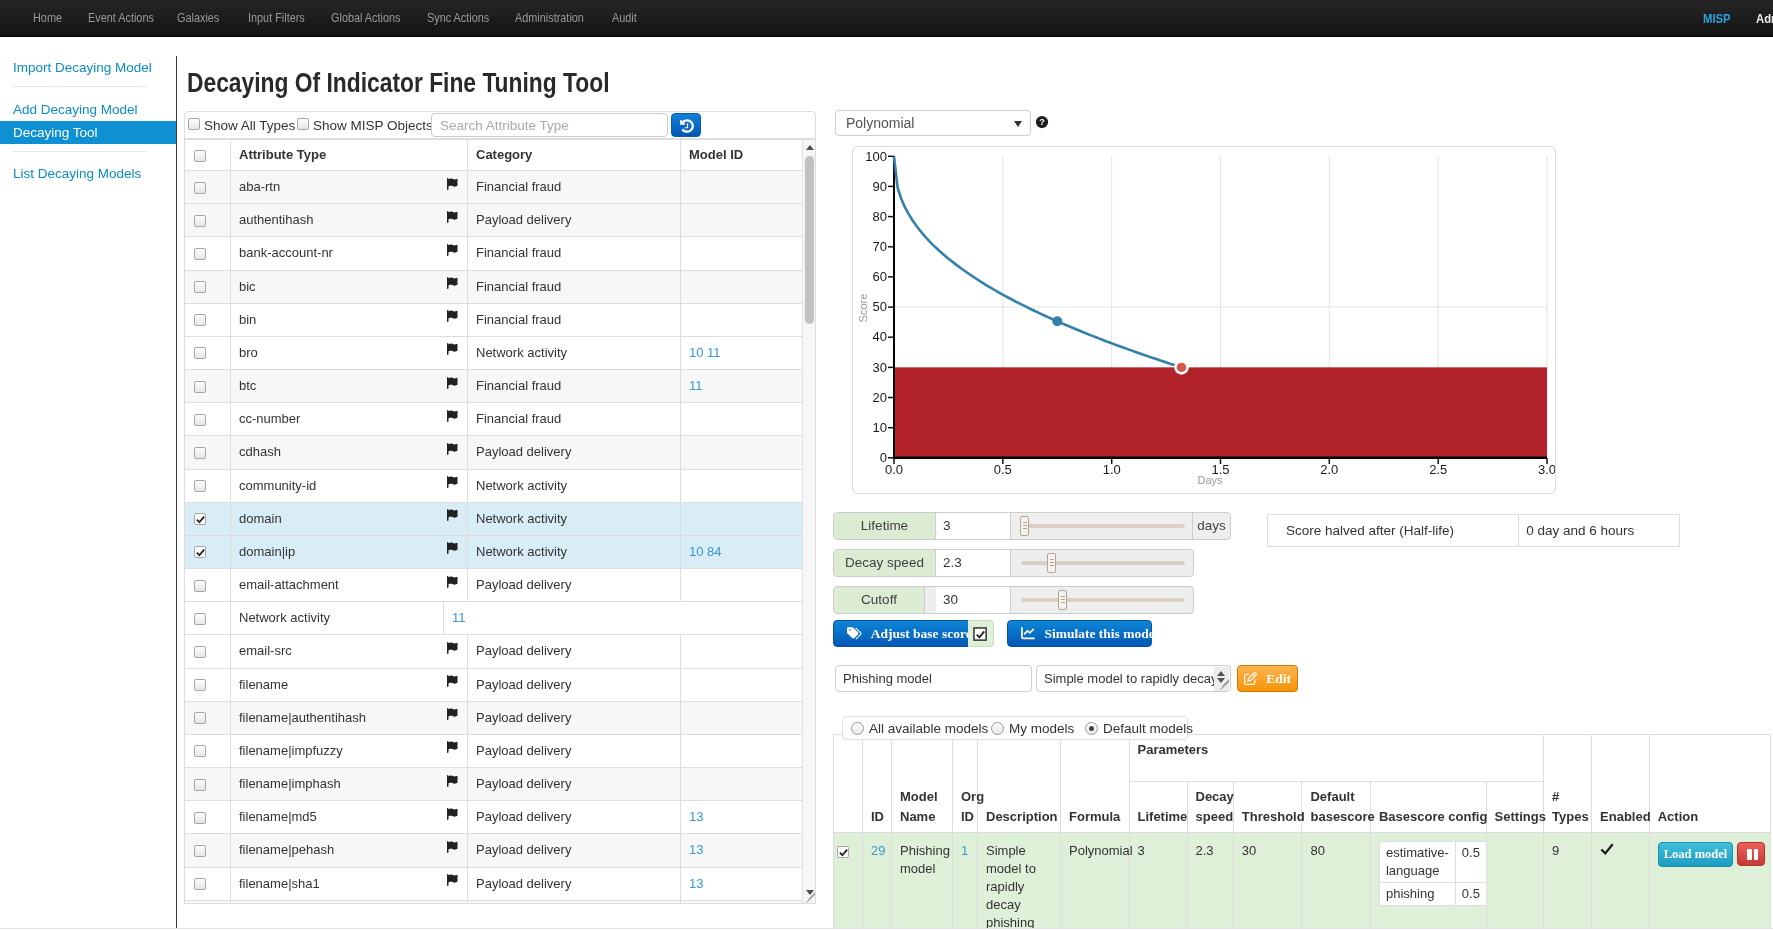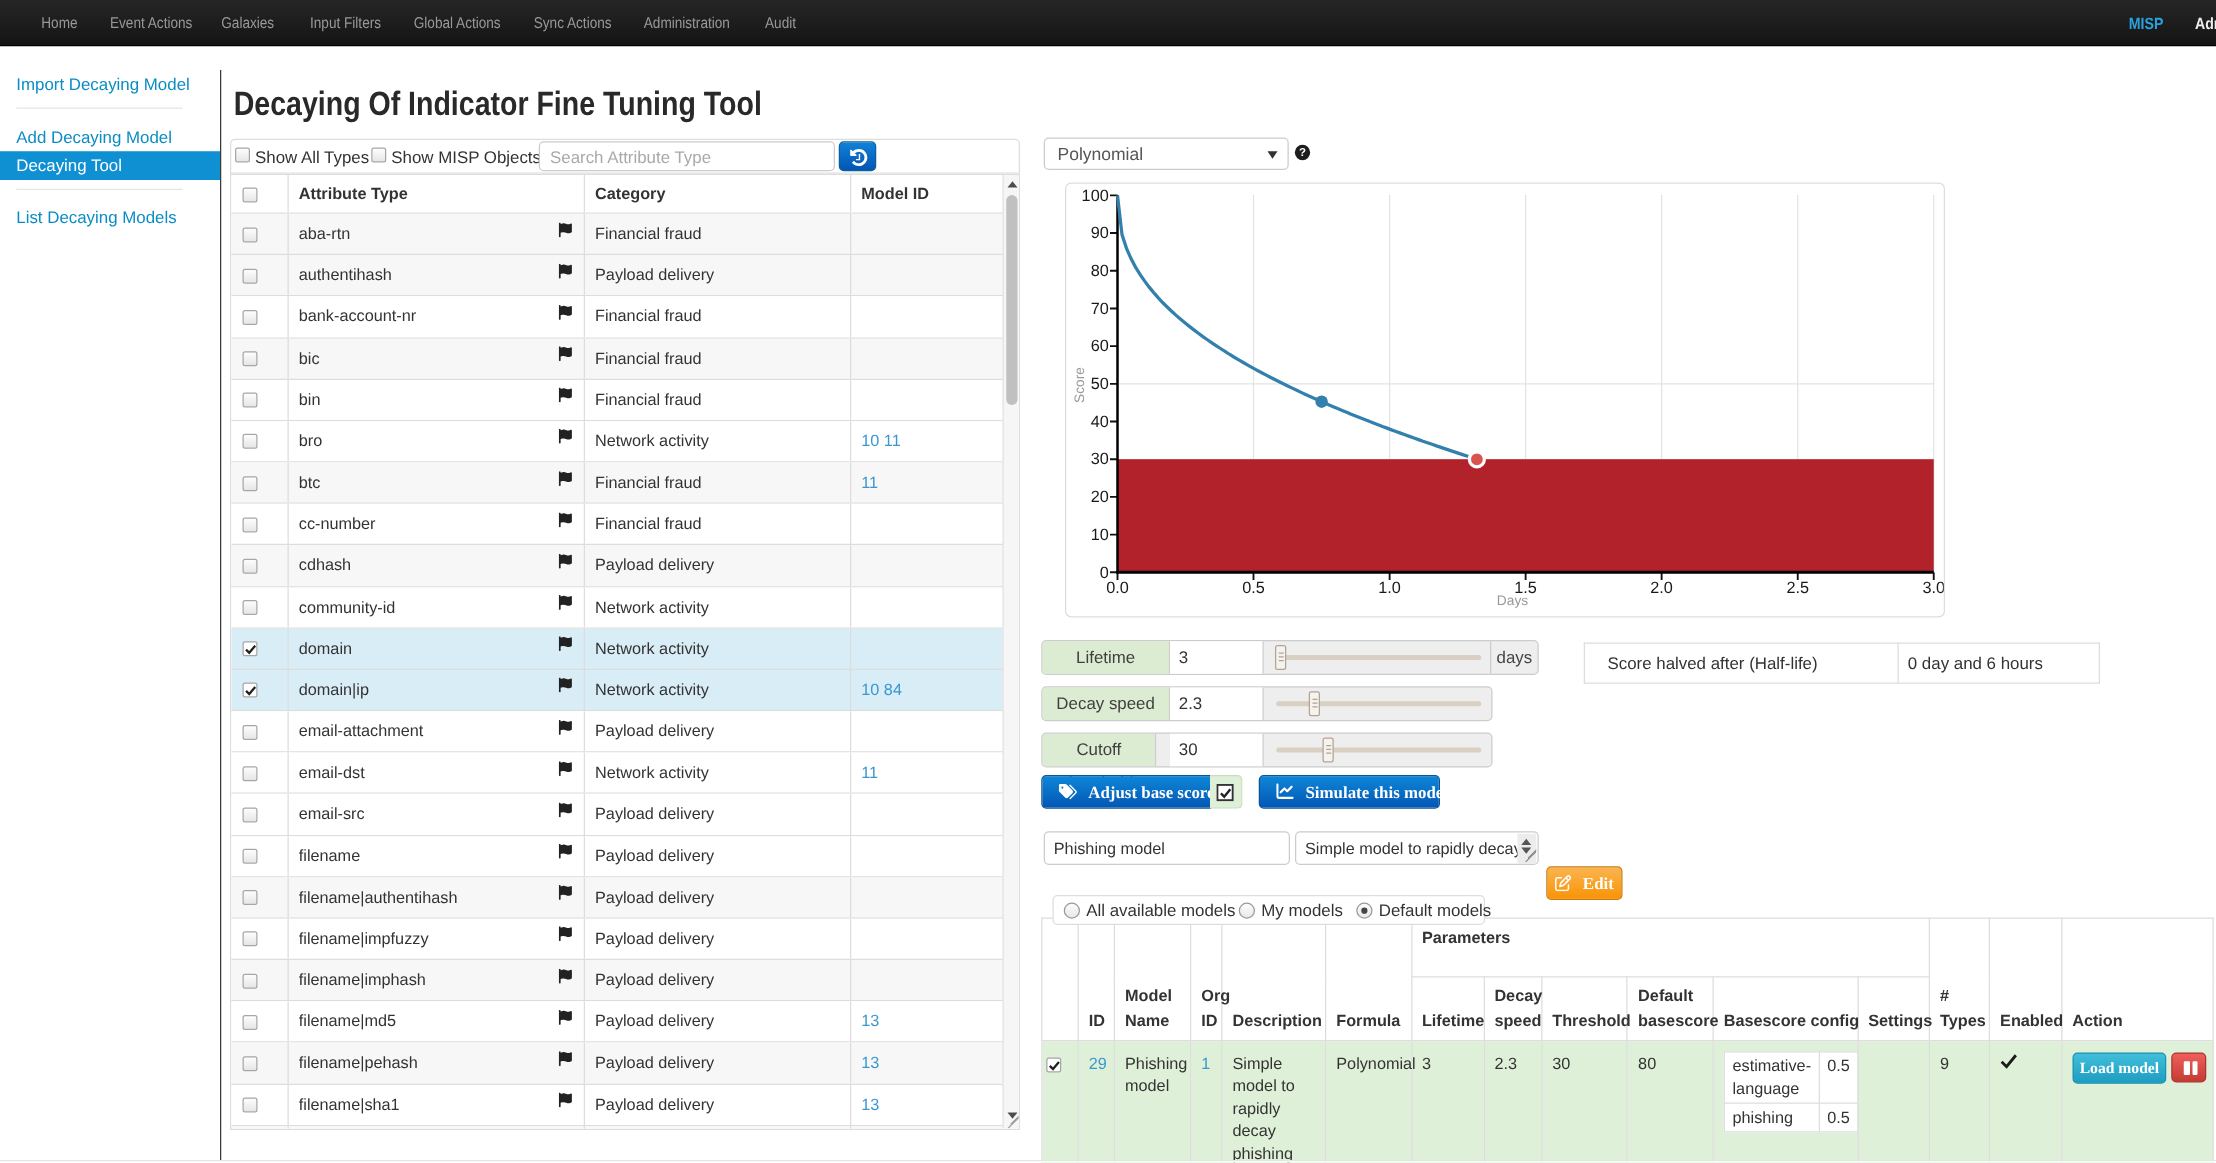--- a/index.html
+++ b/index.html
@@ -83,21 +83,21 @@
 .grp .val{position:absolute;top:0;height:100%;background:#fff;border-right:1px solid #ccc;line-height:26px;padding-left:7px;color:#333;}
 .grp .sfx{position:absolute;right:0;top:0;height:100%;border-left:1px solid #ccc;line-height:26px;text-align:center;color:#444;}
 .track{position:absolute;height:4px;background:#d9d0c3;border-radius:2px;top:11px;}
 .hand{position:absolute;top:3px;width:9px;height:20px;background:#f6f3ee;border:1px solid #b0a496;border-radius:2px;}
 .hand i{display:block;height:1px;background:#b0a496;margin:2px 1.5px 0 1.5px;}
 .hand i:first-child{margin-top:5px;}
 
 .btn{position:absolute;height:27px;border-radius:4px;color:#fff;
   font-family:"Liberation Serif",serif;font-weight:bold;font-size:13.5px;text-align:center;white-space:nowrap;}
 .btn-blue{background:linear-gradient(#0e86d8,#0357b5);border:1px solid #0a5498;padding-left:13px;}
-.btn-org{background:linear-gradient(#fbb450,#f89406);border:1px solid #cc7905;margin-top:28px;}
+.btn-org{background:linear-gradient(#fbb450,#f89406);border:1px solid #cc7905;}
 .btn svg{vertical-align:-2px;margin-right:6px;}
 #adjcb{position:absolute;left:968px;top:620px;width:26px;height:27px;background:#dff0d8;border:1px solid #c8dcc0;
   border-left:none;border-radius:0 4px 4px 0;}
 #adjcb svg{position:absolute;left:5px;top:6px;}
 
 .inp{position:absolute;border:1px solid #ccc;border-radius:4px;background:#fff;font-size:13px;color:#333;
   line-height:25px;padding-left:7px;white-space:nowrap;overflow:hidden;}
 #tarea .sb{position:absolute;right:1px;top:1px;width:15px;height:25px;background:#ececec;}
 #tarea .sb .u{position:absolute;left:3px;top:4px;width:0;height:0;border-left:4px solid transparent;border-right:4px solid transparent;border-bottom:5px solid #555;}
 #tarea .sb .d{position:absolute;left:3px;top:11px;width:0;height:0;border-left:4px solid transparent;border-right:4px solid transparent;border-top:5px solid #555;}
@@ -284,23 +284,20 @@
 <div class="tr rw">
         <div class="c0"><span class="cb"></span></div>
         <div class="c1"><span>email-attachment</span><svg class="flag" viewBox="0 0 512 512" width="12" height="12">
             <path fill="#222" d="M64 32C64 14.3 49.7 0 32 0S0 14.3 0 32V64 368 480c0 17.7 14.3 32 32 32s32-14.3 32-32V352l64.3-16.1c41.1-10.3 84.6-5.5 122.5 13.4c44.2 22.1 95.5 24.8 141.7 7.4l34.7-13c12.5-4.7 20.8-16.6 20.8-30V66.1c0-23-24.2-38-44.8-27.7l-9.6 4.8c-46.3 23.2-100.8 23.2-147.1 0c-35.1-17.6-75.4-22-113.5-12.5L64 48V32z"></path>
           </svg></div>
         <div class="c2">Payload delivery</div>
         <div class="c3"></div>
       </div>
 <div class="tr rw">
         <div class="c0"><span class="cb"></span></div>
-        <div class="c1"><span>email-dst</span><svg class="flag" viewBox="0 0 512 512" width="12" height="12">
-            <path fill="#222" d="M64 32C64 14.3 49.7 0 32 0S0 14.3 0 32V64 368 480c0 17.7 14.3 32 32 32s32-14.3 32-32V352l64.3-16.1c41.1-10.3 84.6-5.5 122.5 13.4c44.2 22.1 95.5 24.8 141.7 7.4l34.7-13c12.5-4.7 20.8-16.6 20.8-30V66.1c0-23-24.2-38-44.8-27.7l-9.6 4.8c-46.3 23.2-100.8 23.2-147.1 0c-35.1-17.6-75.4-22-113.5-12.5L64 48V32z"></path>
-          </svg></div>
         <div class="c2">Network activity</div>
         <div class="c3"><a class="lk">11</a></div>
       </div>
 <div class="tr rw">
         <div class="c0"><span class="cb"></span></div>
         <div class="c1"><span>email-src</span><svg class="flag" viewBox="0 0 512 512" width="12" height="12">
             <path fill="#222" d="M64 32C64 14.3 49.7 0 32 0S0 14.3 0 32V64 368 480c0 17.7 14.3 32 32 32s32-14.3 32-32V352l64.3-16.1c41.1-10.3 84.6-5.5 122.5 13.4c44.2 22.1 95.5 24.8 141.7 7.4l34.7-13c12.5-4.7 20.8-16.6 20.8-30V66.1c0-23-24.2-38-44.8-27.7l-9.6 4.8c-46.3 23.2-100.8 23.2-147.1 0c-35.1-17.6-75.4-22-113.5-12.5L64 48V32z"></path>
           </svg></div>
         <div class="c2">Payload delivery</div>
         <div class="c3"></div>

